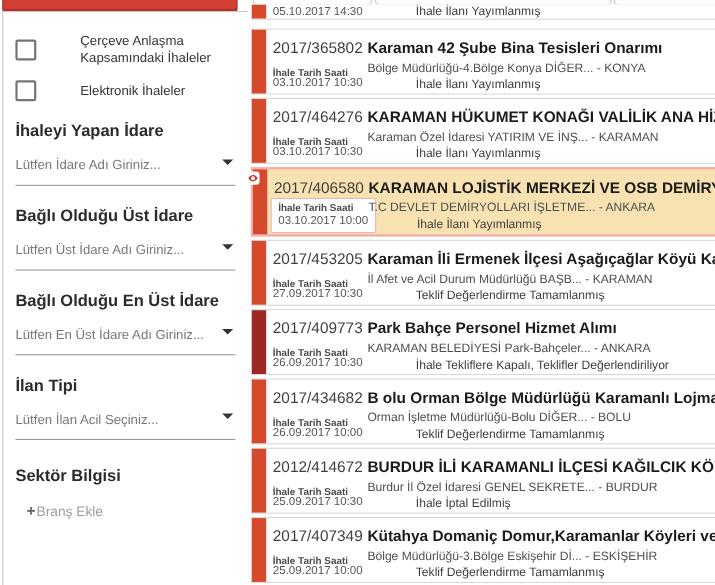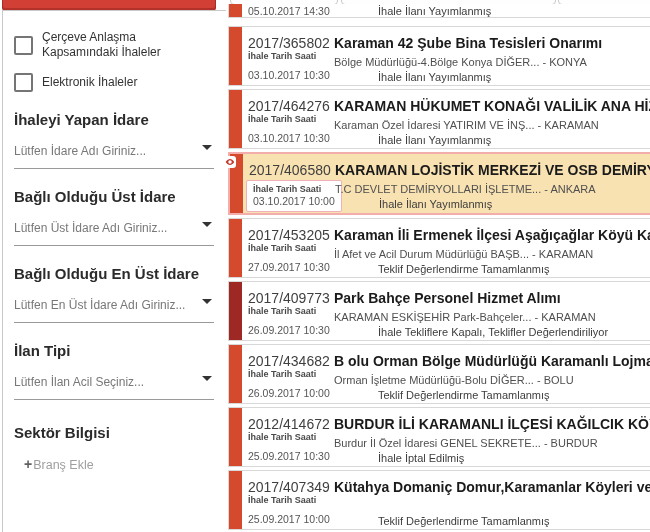--- a/index.html
+++ b/index.html
@@ -13,21 +13,21 @@
   .red-top-bar{
     position:absolute;left:0;top:-3px;width:212px;height:12px;
     background:#d23f35;border:1px solid #a33028;border-radius:3px;
     box-shadow:inset 0 -2px 0 #b23129;
   }
   .side-panel{
     position:absolute;left:0;top:10px;right:0;bottom:0;
     border-top:1px solid #c9c9c9;border-left:1px solid #c9c9c9;
     background:#fff;padding:19px 12px 0 11px;box-sizing:border-box;
   }
-  .chk-row{display:flex;align-items:center;margin-bottom:13px;cursor:pointer;}
+  .chk-row{display:flex;align-items:center;margin-bottom:13px;cursor:pointer;gap:31px;}
   .chk-box{
     width:15px;height:15px;border:2px solid #757575;border-radius:2px;
     background:#fff;flex:0 0 auto;margin-right:9px;
   }
   .chk-label{font-size:12px;color:#333;line-height:15px;}
   .filter-label{font-size:15px;font-weight:bold;color:#2b2b2b;margin:19px 0 0 0;}
   .filter-select{
     position:relative;margin-top:13px;padding-bottom:9px;
     border-bottom:1px solid #9a9a9a;cursor:pointer;
   }
@@ -48,21 +48,21 @@
   }
   .rows{position:absolute;left:0;top:4px;width:100%;}
   .row{
     position:relative;height:60px;margin-bottom:3px;background:#fff;
     border:1px solid #d8d8d8;box-sizing:border-box;width:435px;cursor:pointer;
   }
   .row.partial{height:14px;margin-bottom:8px;border-top:none;overflow:hidden;}
   .row .bar{position:absolute;left:0;top:0;bottom:0;width:13px;background:#d5492c;}
   .row.bar-maroon .bar{background:#9e2823;}
   .row .num{position:absolute;left:19px;top:8px;font-size:14px;color:#3f3f3f;white-space:nowrap;}
-  .row .date-label{position:absolute;left:19px;top:24px;font-size:9px;font-weight:bold;color:#4a4a4a;white-space:nowrap;}
+  .row .date-label{position:absolute;left:19px;top:34px;font-size:9px;font-weight:bold;color:#4a4a4a;white-space:nowrap;}
   .row .date{position:absolute;left:19px;top:42px;font-size:10.5px;color:#555;white-space:nowrap;}
   .row .title{position:absolute;left:105px;top:8px;font-size:14px;font-weight:bold;color:#1b1b1b;white-space:nowrap;}
   .row .org{position:absolute;left:105px;top:29px;font-size:11px;color:#4f4f4f;white-space:nowrap;}
   .row .status{position:absolute;left:105px;top:44px;font-size:11px;color:#3d3d3d;white-space:nowrap;margin-left:44px;}
   .row.partial .date{top:1px;}
   .row.partial .status{top:1px;}
   
   .row.highlight{
     height:63px;background:#f8e2b2;border:2px solid #f3adab;
   }
@@ -194,21 +194,21 @@
   </div>
       <div class="row bar-maroon">
 
     <div class="bar"></div>
     <div class="num">2017/409773</div>
     <div class="date-box">
       <div class="date-label">İhale Tarih Saati</div>
       <div class="date">26.09.2017 10:30</div>
     </div>
     <div class="title">Park Bahçe Personel Hizmet Alımı</div>
-    <div class="org">KARAMAN ESKİŞEHİR Park-Bahçeler... - KARAMAN</div>
+    <div class="org">KARAMAN BELEDİYESİ Park-Bahçeler... - ANKARA</div>
     <div class="status">İhale Tekliflere Kapalı, Teklifler Değerlendiriliyor</div>
   </div>
       <div class="row">
 
     <div class="bar"></div>
     <div class="num">2017/434682</div>
     <div class="date-box">
       <div class="date-label">İhale Tarih Saati</div>
       <div class="date">26.09.2017 10:00</div>
     </div>
@@ -230,16 +230,17 @@
   </div>
       <div class="row">
 
     <div class="bar"></div>
     <div class="num">2017/407349</div>
     <div class="date-box">
       <div class="date-label">İhale Tarih Saati</div>
       <div class="date">25.09.2017 10:00</div>
     </div>
     <div class="title">Kütahya Domaniç Domur,Karamanlar Köyleri ve Tavşanlı Eşen K</div>
+    <div class="org">Bölge Müdürlüğü-3.Bölge Eskişehir Dİ... - ESKİŞEHİR</div>
     <div class="status">Teklif Değerlendirme Tamamlanmış</div>
   </div>
     </div>
 </div>
 
 </body></html>

